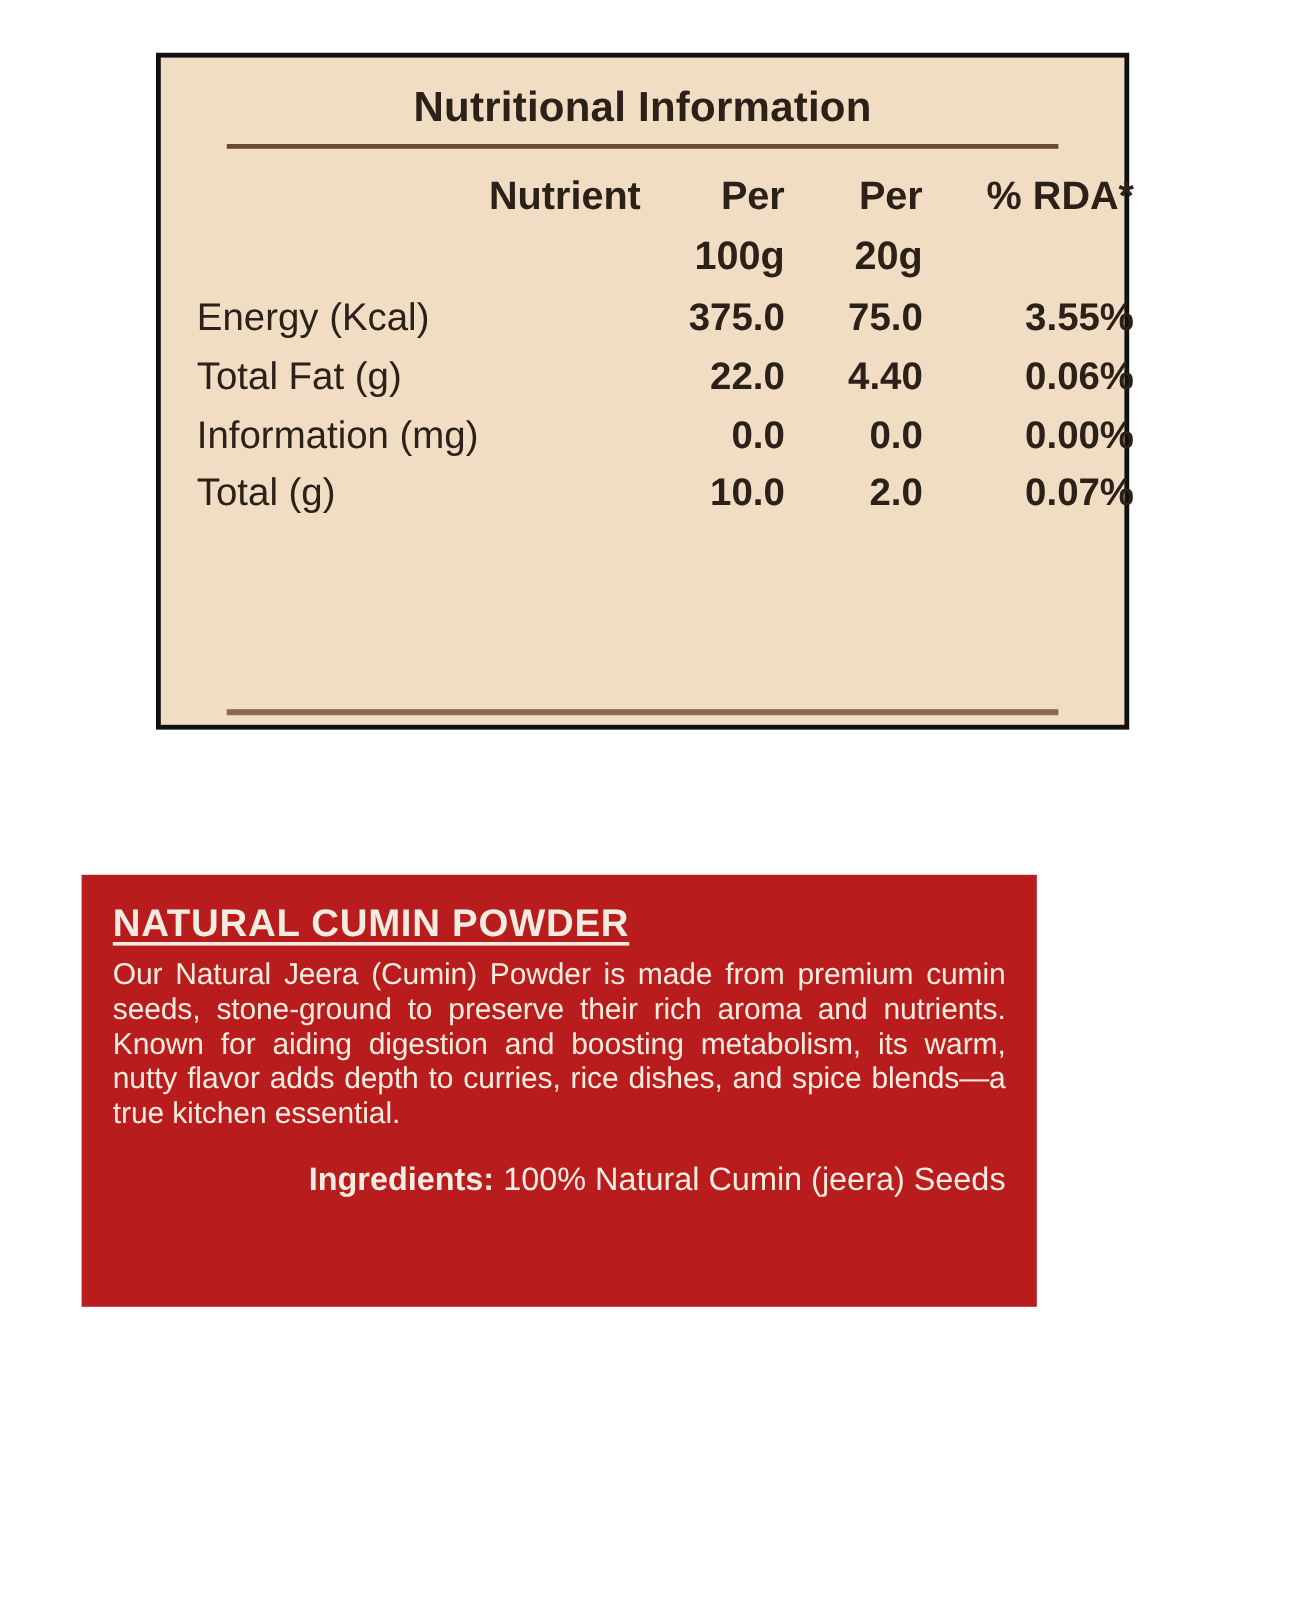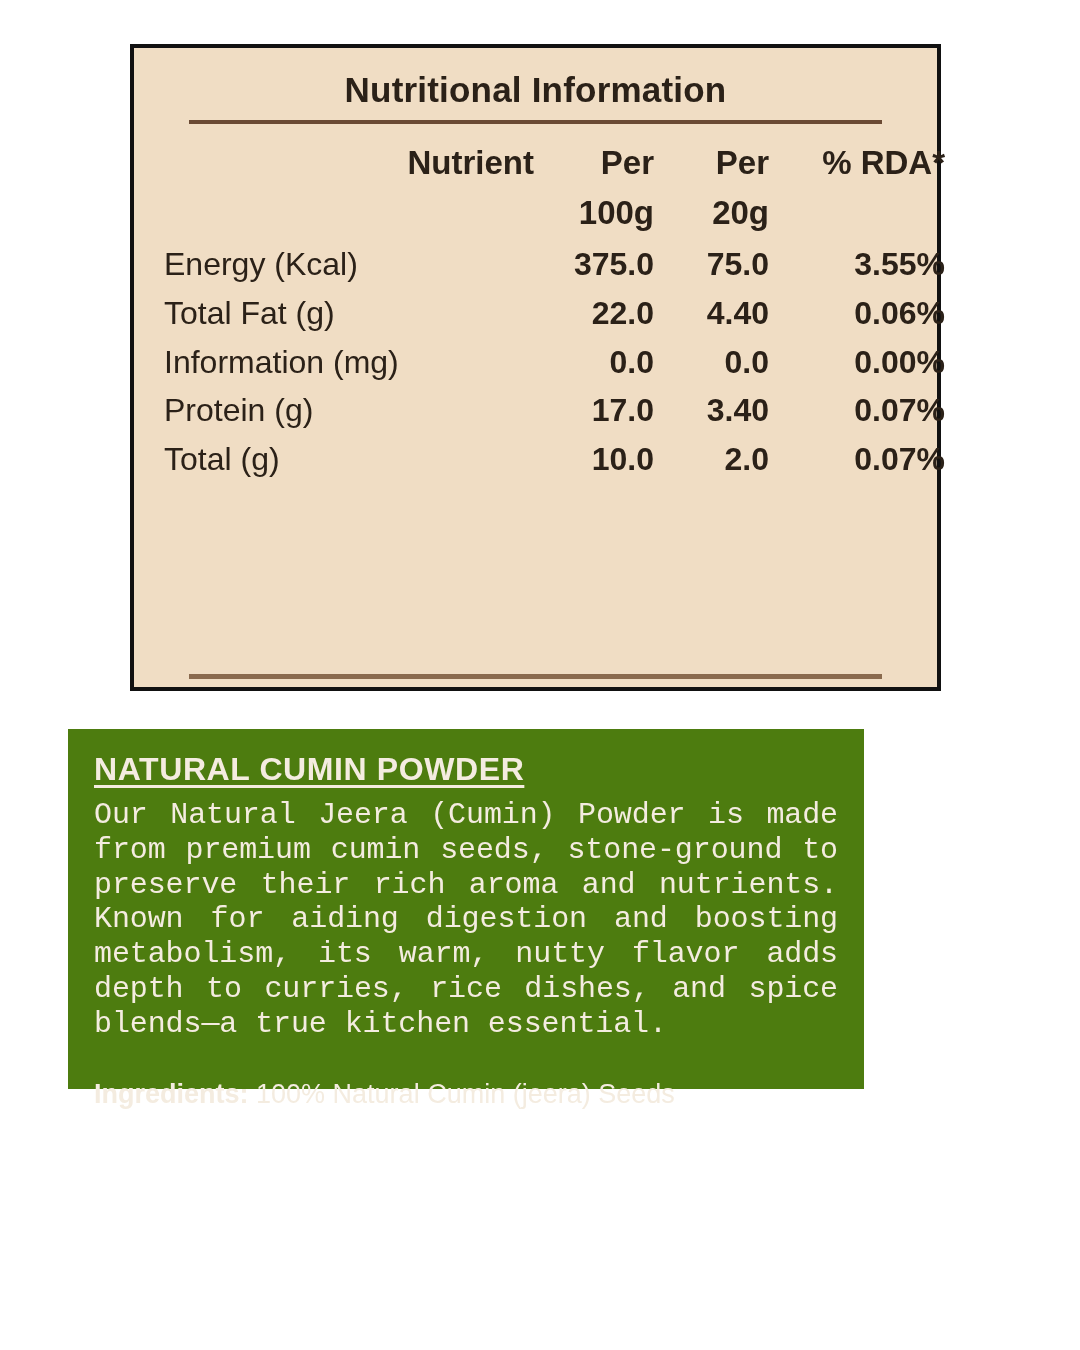--- a/index.html
+++ b/index.html
@@ -14,21 +14,21 @@
     font-family: "Liberation Sans", sans-serif;
     overflow: hidden;
   }
 
   
   .nutrition-panel {
     position: absolute;
     left: 130px;
     top: 44px;
     width: 811px;
-    height: 647px;
+    height: 564px;
     background: #f0ddc4;
     border: 4px solid #111111;
     box-sizing: border-box;
     padding: 0;
   }
   .nutrition-title {
     text-align: center;
     font-size: 35px;
     font-weight: bold;
     color: #2b2118;
@@ -88,46 +88,46 @@
     text-align: right;
   }
 
   
   .desc-panel {
     position: absolute;
     left: 68px;
     top: 729px;
     width: 796px;
     height: 360px;
-    background: #4d7c0f;
+    background: #b91c1c;
     box-sizing: border-box;
     padding: 22px 26px 12px 26px;
     color: #f4ece0;
   }
   .desc-heading {
     font-size: 32px;
     font-weight: bold;
     letter-spacing: 0.6px;
     text-decoration: underline;
     text-underline-offset: 5px;
     margin: 0 0 10px 0;
     display: inline-block;
   }
   .desc-body {
-    font-size: 30px;
+    font-size: 25px;
     line-height: 1.16;
     text-align: justify;
     margin: 0;
     letter-spacing: -0.1px;
-    font-family: Liberation Mono, monospace;
   }
   .desc-ingredients {
     font-size: 27px;
-    margin-top: 36px;
+    margin-top: 24px;
     line-height: 1.2;
+    text-align: right;
   }
   .desc-ingredients b {
     font-weight: bold;
   }
 </style>
 </head>
 <body>
 
 <div class="nutrition-panel">
   <div class="nutrition-title">Nutritional Information</div>
@@ -171,26 +171,20 @@
         <td class="num">4.40</td>
         <td class="num">0.06%</td>
       </tr>
       <tr>
         <td class="name">Information (mg)</td>
         <td class="num">0.0</td>
         <td class="num">0.0</td>
         <td class="num">0.00%</td>
       </tr>
       <tr>
-        <td class="name">Protein (g)</td>
-        <td class="num">17.0</td>
-        <td class="num">3.40</td>
-        <td class="num">0.07%</td>
-      </tr>
-      <tr>
         <td class="name">Total (g)</td>
         <td class="num">10.0</td>
         <td class="num">2.0</td>
         <td class="num">0.07%</td>
       </tr>
     </tbody>
   </table>
 
   <div class="bottom-rule"></div>
 </div>

